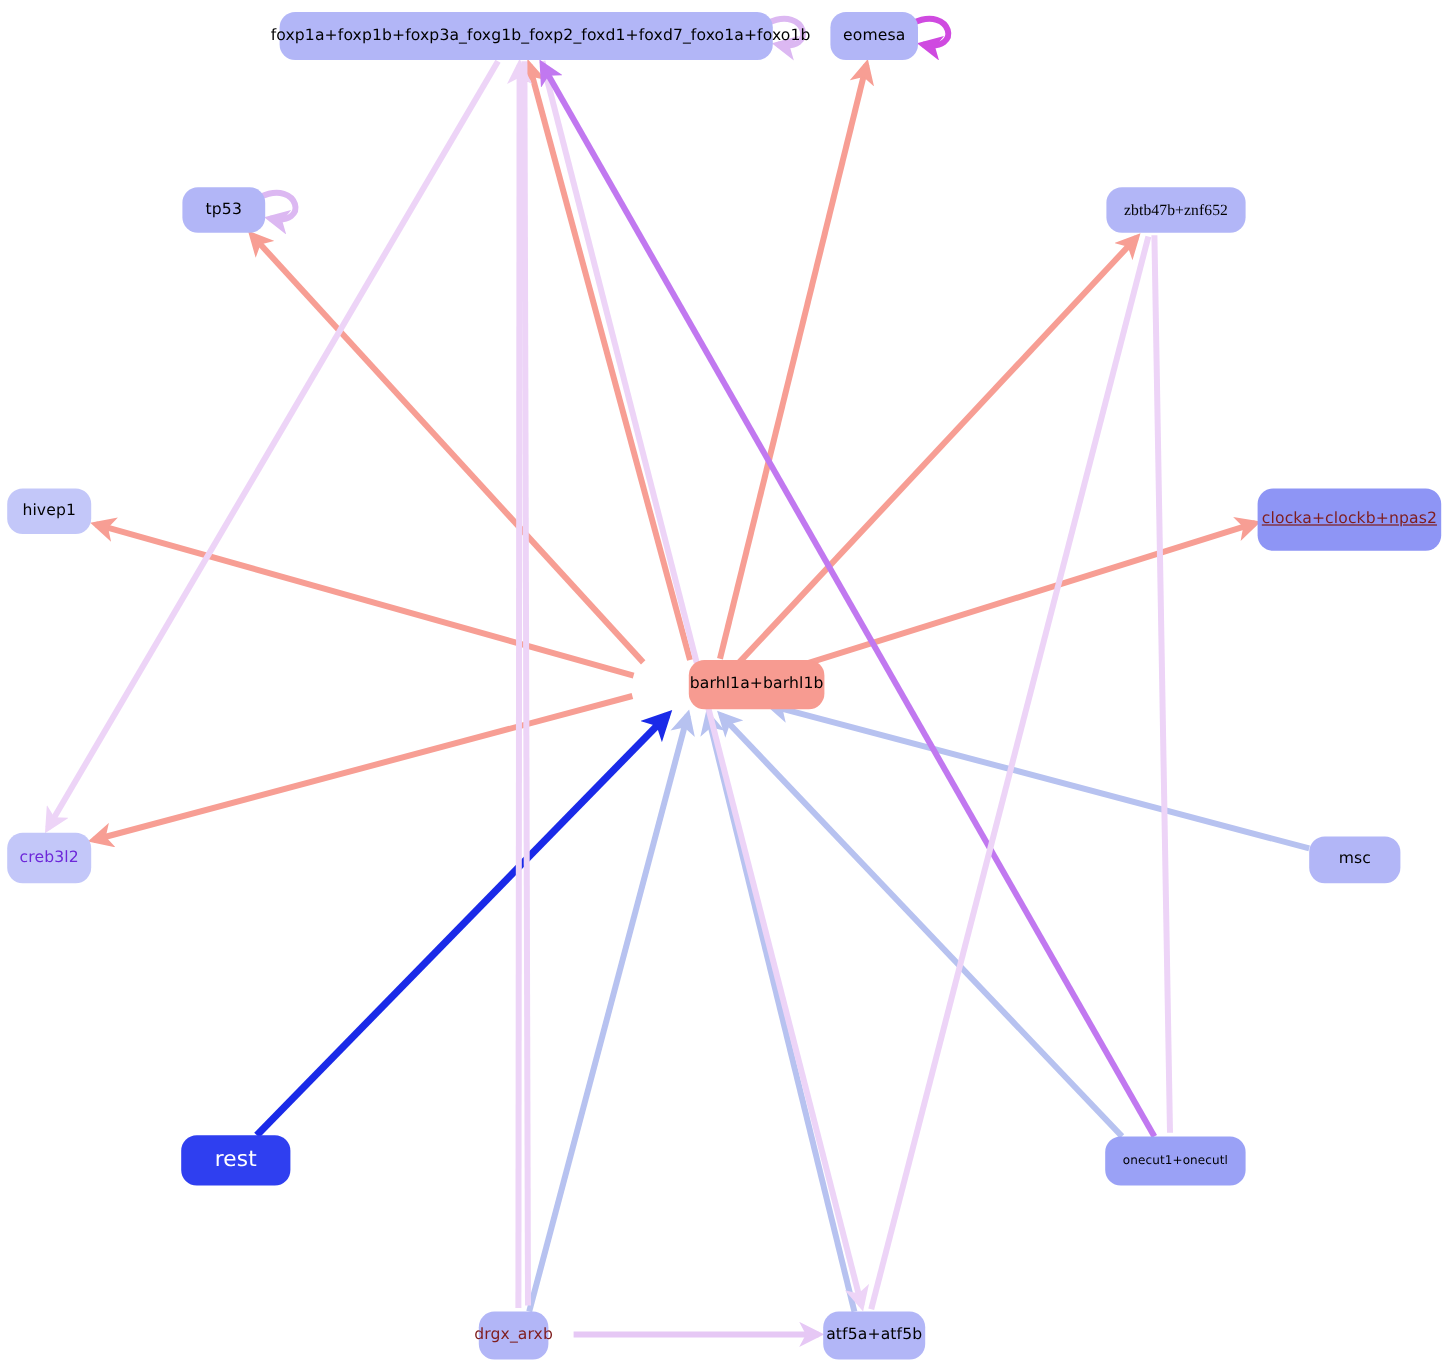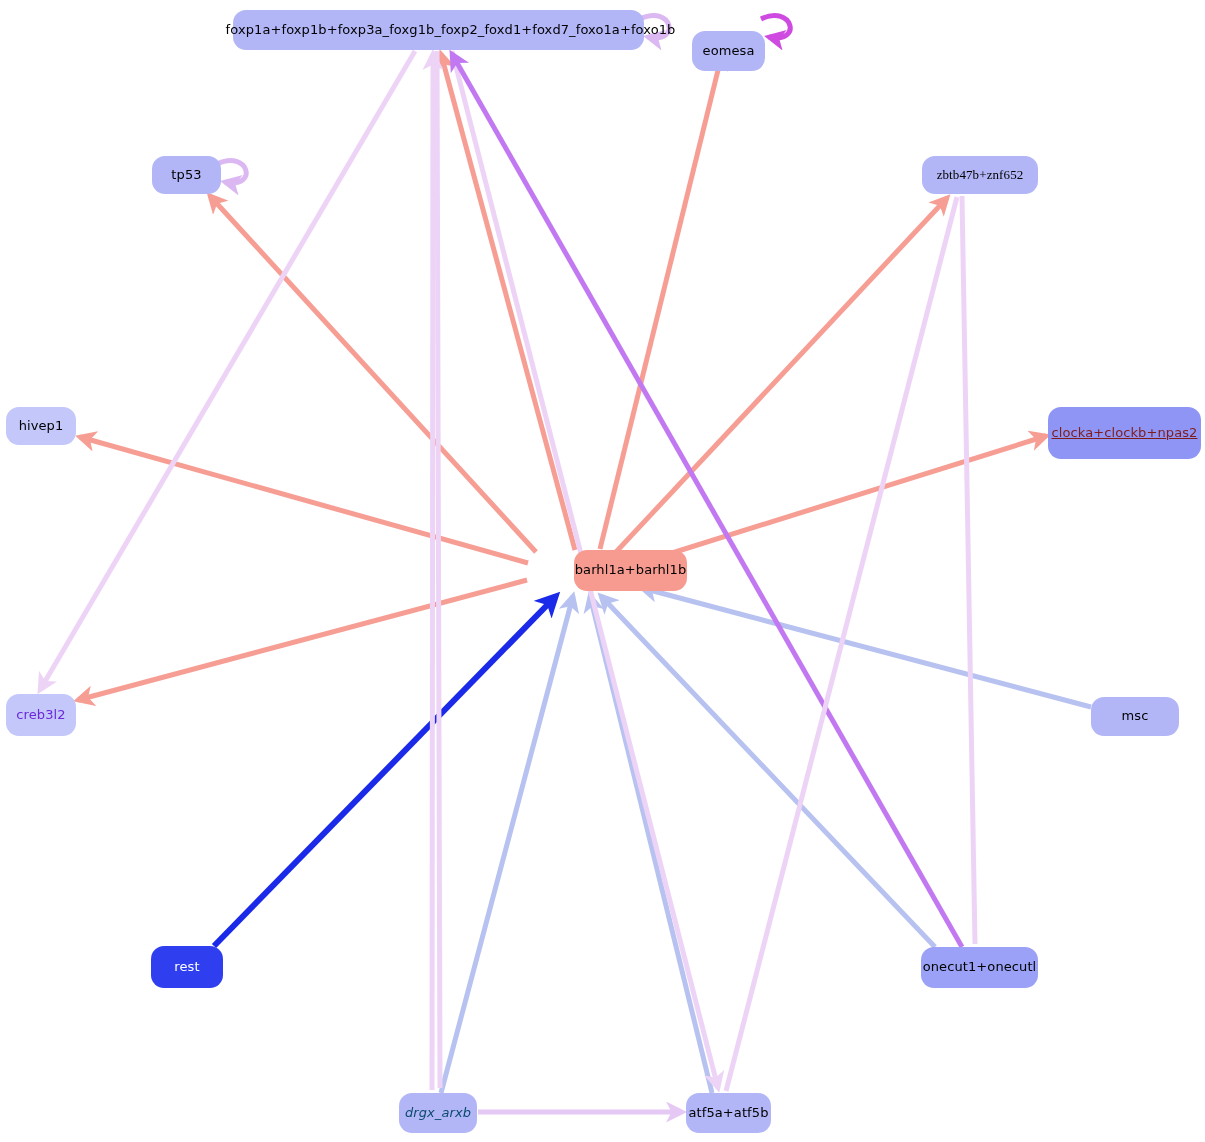--- a/index.html
+++ b/index.html
@@ -97,50 +97,50 @@
         <path d="M761,19 C793,4 803,44 769,37" fill="none" stroke="#cf4ae0" stroke-width="5" marker-end="url(#mkcf4ae0)"></path>
       </g>
       <g>
         <path d="M217,164 C249,149 259,189 225,182" fill="none" stroke="#dcb8f2" stroke-width="5" marker-end="url(#mkdcb8f2)"></path>
       </g>
     </svg>
   <div id="node-layer">
       <div class="gnode" style="left: 233px; top: 10px; width: 411px; height: 40px; background: rgb(178, 182, 247); color: rgb(0, 0, 0); font-size: 13px; padding-left: 36px;">
         <span>foxp1a+foxp1b+foxp3a_foxg1b_foxp2_foxd1+foxd7_foxo1a+foxo1b</span>
       </div>
-      <div class="gnode" style="left: 692px; top: 10px; width: 73px; height: 40px; background: rgb(178, 182, 247); color: rgb(0, 0, 0); font-size: 13px; margin-top: 21px;">
+      <div class="gnode" style="left: 692px; top: 10px; width: 73px; height: 40px; background: rgb(178, 182, 247); color: rgb(0, 0, 0); font-size: 13px;">
         <span>eomesa</span>
       </div>
       <div class="gnode" style="left: 152px; top: 156px; width: 69px; height: 38px; background: rgb(178, 182, 247); color: rgb(0, 0, 0); font-size: 13px;">
         <span>tp53</span>
       </div>
       <div class="gnode" style="left: 922px; top: 156px; width: 116px; height: 38px; background: rgb(178, 182, 247); color: rgb(0, 0, 0); font-size: 13px; font-family: Liberation Serif, serif;">
         <span>zbtb47b+znf652</span>
       </div>
       <div class="gnode" style="left: 6px; top: 407px; width: 70px; height: 38px; background: rgb(195, 199, 249); color: rgb(0, 0, 0); font-size: 13px;">
         <span>hivep1</span>
       </div>
       <div class="gnode" style="left: 1048px; top: 407px; width: 153px; height: 52px; background: rgb(142, 149, 245); color: #7f1d1d; font-size: 13px; text-decoration: underline;">
         <span>clocka+clockb+npas2</span>
       </div>
       <div class="gnode" style="left: 526px; top: 550px; width: 113px; height: 41px; background: rgb(247, 155, 145); color: rgb(0, 0, 0); font-size: 13px; margin-left: 48px;">
         <span>barhl1a+barhl1b</span>
       </div>
       <div class="gnode" style="left: 6px; top: 694px; width: 70px; height: 42px; background: rgb(195, 199, 249); color: #6d28d9; font-size: 13px;">
         <span>creb3l2</span>
       </div>
-      <div class="gnode" style="left: 1091px; top: 697px; width: 88px; height: 39px; background: rgb(178, 182, 247); color: rgb(0, 0, 0); font-size: 13px;">
+      <div class="gnode" style="left: 1091px; top: 697px; width: 76px; height: 39px; background: rgb(178, 182, 247); color: rgb(0, 0, 0); font-size: 13px;">
         <span>msc</span>
       </div>
-      <div class="gnode" style="left: 151px; top: 946px; width: 72px; height: 42px; background: rgb(47, 63, 240); color: rgb(255, 255, 255); font-size: 13px;">
+      <div class="gnode" style="left: 151px; top: 946px; width: 91px; height: 42px; background: rgb(47, 63, 240); color: rgb(255, 255, 255); font-size: 18px;">
         <span>rest</span>
       </div>
-      <div class="gnode" style="left: 921px; top: 947px; width: 117px; height: 41px; background: rgb(154, 161, 246); color: rgb(0, 0, 0); font-size: 13px;">
+      <div class="gnode" style="left: 921px; top: 947px; width: 117px; height: 41px; background: rgb(154, 161, 246); color: rgb(0, 0, 0); font-size: 10px;">
         <span>onecut1+onecutl</span>
       </div>
-      <div class="gnode" style="left: 399px; top: 1093px; width: 78px; height: 40px; background: rgb(178, 182, 247); color: #0c4a6e; font-size: 13px; font-style: italic;">
+      <div class="gnode" style="left: 399px; top: 1093px; width: 58px; height: 40px; background: rgb(178, 182, 247); color: #7f1d1d; font-size: 13px;">
         <span>drgx_arxb</span>
       </div>
       <div class="gnode" style="left: 686px; top: 1093px; width: 85px; height: 40px; background: rgb(178, 182, 247); color: rgb(0, 0, 0); font-size: 13px;">
         <span>atf5a+atf5b</span>
       </div>
     </div>
 </div>
 
 </body></html>

